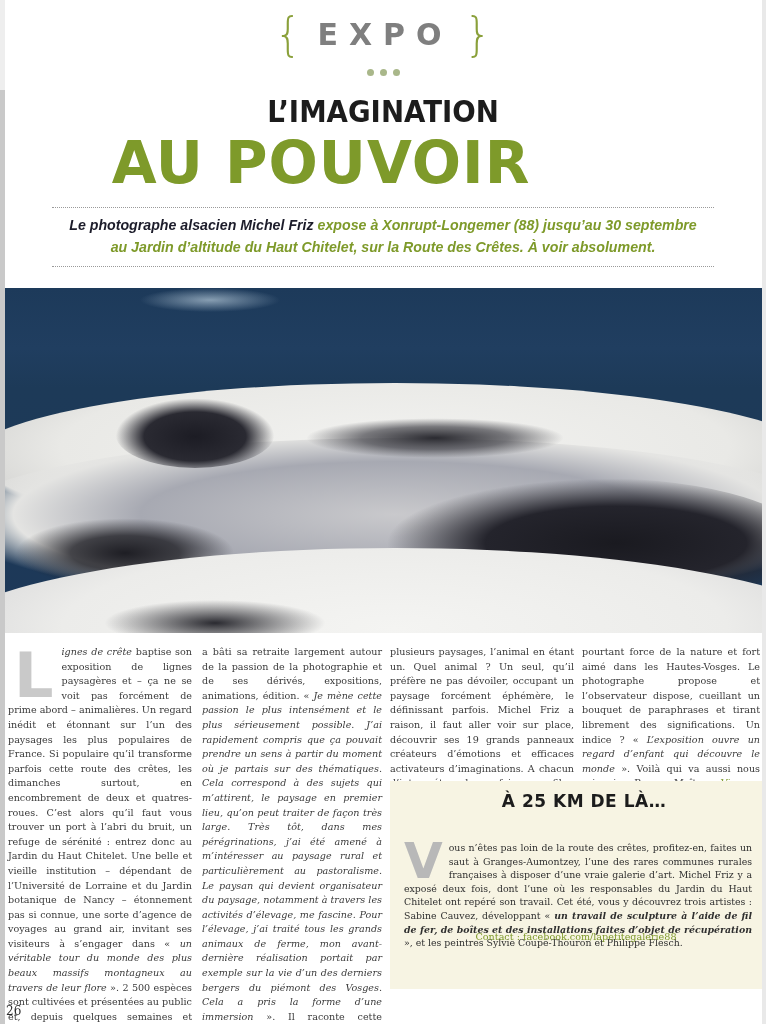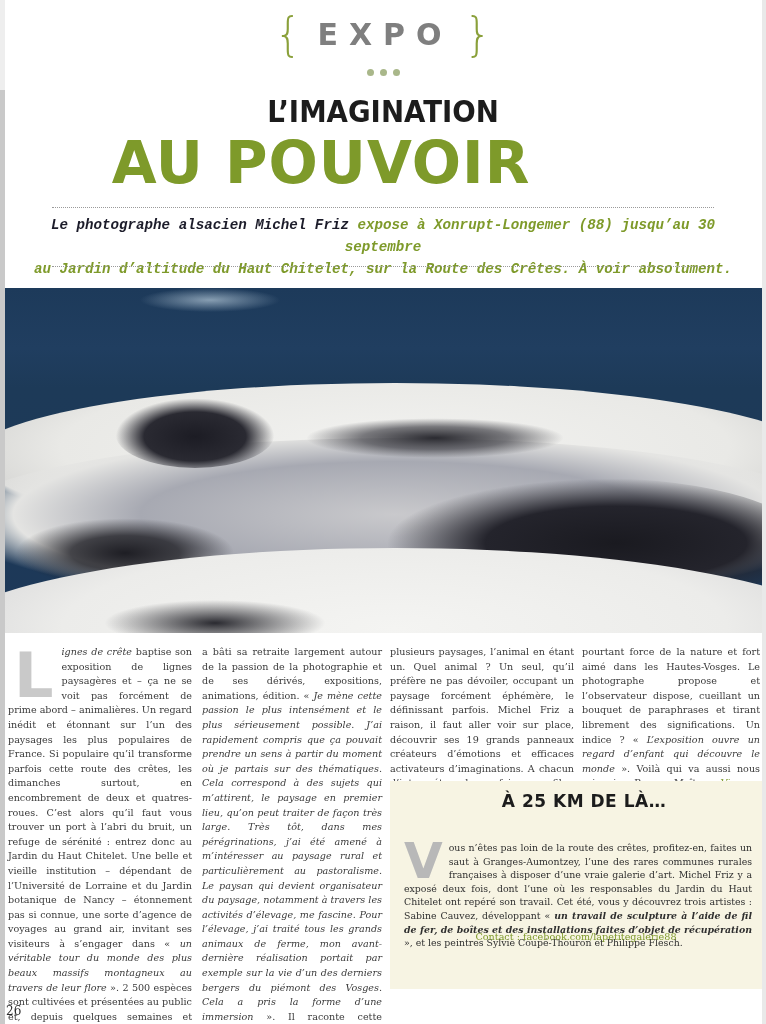--- a/index.html
+++ b/index.html
@@ -11,21 +11,21 @@
   .rubric { position:absolute; top:10px; left:0; width:766px; text-align:center; }
   .rubric .brace { color:#8aa03a; font-family:"DejaVu Sans", sans-serif; font-size:42px; font-weight:300; vertical-align:middle; display:inline-block; transform:scaleY(1.1); }
   .rubric .word { color:#7f7f7f; font-family:"DejaVu Sans", sans-serif; font-weight:bold; font-size:30px; letter-spacing:11px; vertical-align:middle; margin:0 12px 0 16px; }
   .dots { position:absolute; top:61px; left:0; width:766px; text-align:center; }
   .dots span { display:inline-block; width:7px; height:7px; border-radius:50%; background:#a9b78a; margin:0 3px; }
 
   .title1 { position:absolute; top:94px; left:0; width:766px; text-align:center; font-family:"DejaVu Sans", sans-serif; font-weight:bold; font-size:30px; color:#1c1c1c; letter-spacing:0px; transform:scaleX(0.92); }
   .title2 { position:absolute; top:130px; left:0; width:642px; text-align:center; font-family:"DejaVu Sans", sans-serif; font-weight:bold; font-size:58px; color:#7e9a2a; letter-spacing:1px; line-height:66px; }
 
   .dotline { position:absolute; left:52px; width:662px; border-top:1px dotted #9a9a9a; }
-  .lede { position:absolute; top:214px; left:30px; width:706px; text-align:center; font-family:Liberation Mono, monospace; font-style:italic; font-weight:bold; font-size:14.2px; line-height:22px; color:#7e9a2a; }
+  .lede { position:absolute; top:214px; left:30px; width:706px; text-align:center; font-family:Liberation Sans, sans-serif; font-style:italic; font-weight:bold; font-size:14.2px; line-height:22px; color:#7e9a2a; }
   .lede .dark { color:#1c1c2a; }
 
   .photo { position:absolute; top:288px; left:5px; width:757px; height:345px; overflow:hidden;
     background:
       radial-gradient(ellipse 70px 12px at 205px 12px, rgba(180,200,215,0.7), rgba(0,0,0,0) 100%),
       linear-gradient(180deg, #1d3a5a 0px, #203e60 60px, #1d3a58 100px, #1d3858 100%); }
   .photo .fur { position:absolute; border-radius:50%; }
 
   .col { position:absolute; top:645px; font-family:"DejaVu Serif", serif; font-size:9.6px; line-height:14.6px; color:#3a3a3a; text-align:justify; hyphens:auto; }
   .col p { margin:0; }

